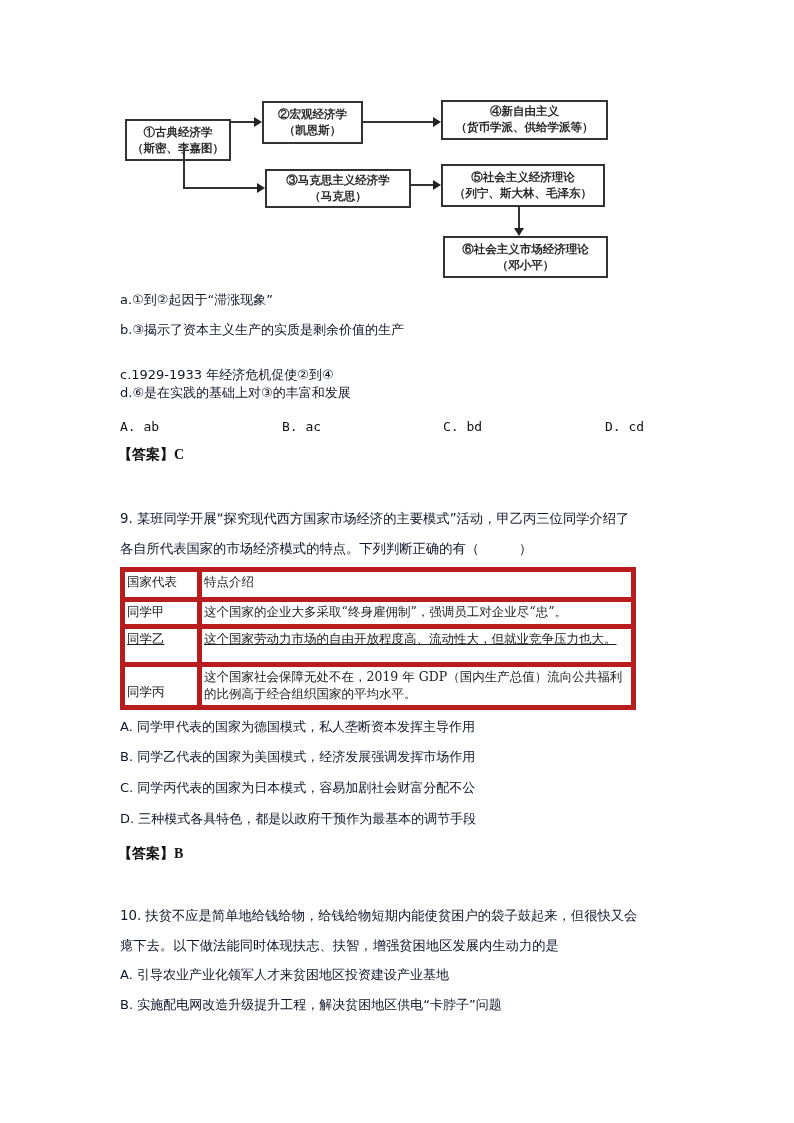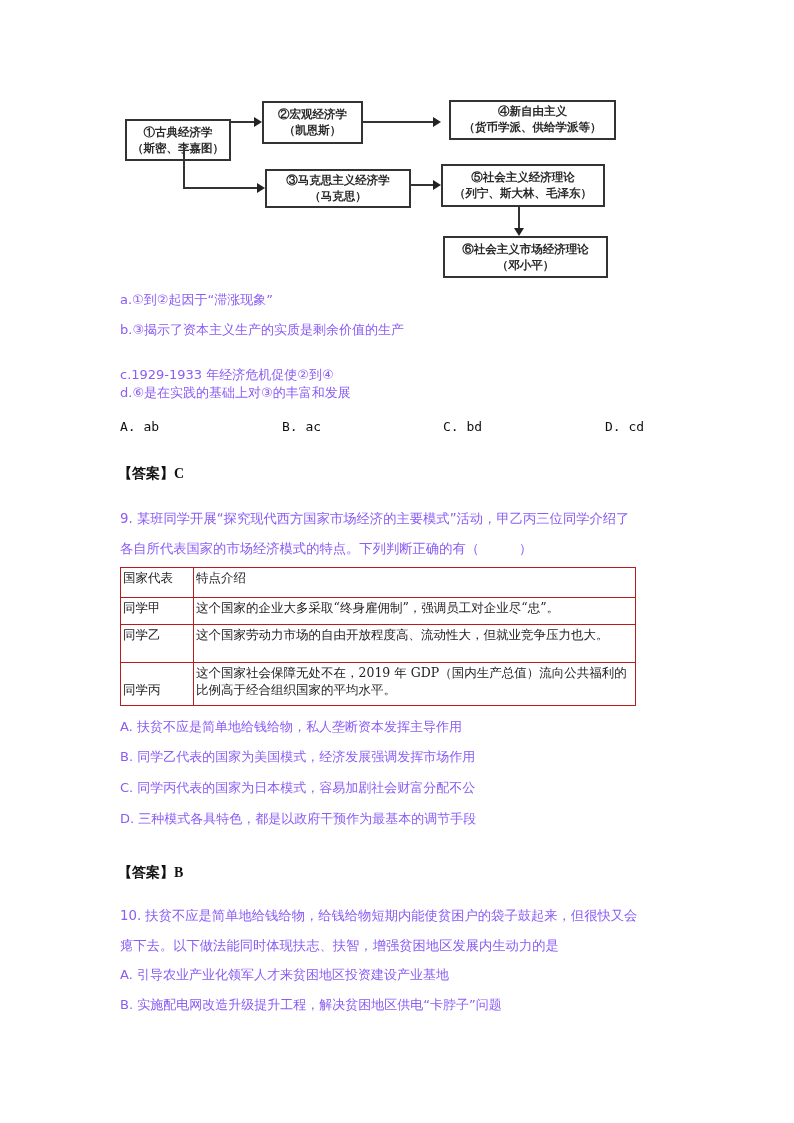--- a/index.html
+++ b/index.html
@@ -1,60 +1,60 @@
 <!DOCTYPE html>
 <html><head>
 <meta charset="utf-8">
 <style>
   html, body { margin: 0; padding: 0; background: #ffffff; }
   body { width: 794px; height: 1123px; position: relative; overflow: hidden;
          font-family: "DejaVu Sans", "Liberation Sans", sans-serif; color: #111; }
-  .line { position: absolute; left: 120px; font-size: 13px; line-height: 16px; white-space: nowrap; color: #8b5cf6; }
+  .line { position: absolute; left: 120px; font-size: 13px; line-height: 16px; white-space: nowrap; color: #0f172a; }
   .serif { font-family: "Liberation Serif", "DejaVu Serif", serif; }
 
   
   .box { position: absolute; border: 2px solid #333; background: #fff;
          font-family: "DejaVu Serif", "Liberation Serif", serif; font-weight: bold;
          font-size: 11.5px; line-height: 16px; text-align: center; color: #2a2a2a;
          box-sizing: border-box; padding-top: 3px; }
   .box .sub { display: block; }
   .hline { position: absolute; height: 2px; background: #333; }
   .vline { position: absolute; width: 2px; background: #333; }
   .arrow-r { position: absolute; width: 0; height: 0; border-top: 5px solid transparent;
              border-bottom: 5px solid transparent; border-left: 8px solid #222; }
   .arrow-d { position: absolute; width: 0; height: 0; border-left: 5px solid transparent;
              border-right: 5px solid transparent; border-top: 8px solid #222; }
 
   .opt { position: absolute; font-size: 13px; line-height: 16px; white-space: nowrap; font-family: "DejaVu Sans Mono", "Liberation Mono", monospace; }
-  .answer { position: absolute; left: 118px; font-size: 14px; font-weight: bold; white-space: nowrap; margin-top: 19px; }
+  .answer { position: absolute; left: 118px; font-size: 14px; font-weight: bold; white-space: nowrap; }
 
   
   table.feat { position: absolute; left: 120px; top: 567px; width: 516px; border-collapse: collapse;
                font-family: "DejaVu Serif", "Liberation Serif", serif; font-size: 12.5px; color: #222; }
-  table.feat td { border: 1px solid #b91c1c; vertical-align: top; padding: 1px 2px; line-height: 17px; }
+  table.feat td { border: 5px solid #b91c1c; vertical-align: top; padding: 1px 2px; line-height: 17px; }
   table.feat td.c1 { width: 68px; }
   table.feat td.mid { vertical-align: middle; }
 </style>
 </head>
 <body>
 
 <div>
   <div class="box" style="left:125px;top:119px;width:106px;height:42px;">
     <span>①古典经济学</span>
     <span class="sub">（斯密、李嘉图）</span>
   </div>
   <div class="box" style="left:262px;top:101px;width:101px;height:43px;">
     <span>②宏观经济学</span>
     <span class="sub">（凯恩斯）</span>
   </div>
   <div class="box" style="left:265px;top:169px;width:146px;height:39px;padding-top:1px;">
     <span>③马克思主义经济学</span>
     <span class="sub">（马克思）</span>
   </div>
-  <div class="box" style="left:441px;top:100px;width:167px;height:40px;padding-top:1px;margin-left:8px;">
+  <div class="box" style="left:441px;top:100px;width:167px;height:40px;padding-top:1px;">
     <span>④新自由主义</span>
     <span class="sub">（货币学派、供给学派等）</span>
   </div>
   <div class="box" style="left:441px;top:164px;width:164px;height:43px;">
     <span>⑤社会主义经济理论</span>
     <span class="sub">（列宁、斯大林、毛泽东）</span>
   </div>
   <div class="box" style="left:443px;top:236px;width:165px;height:42px;">
     <span>⑥社会主义市场经济理论</span>
     <span class="sub">（邓小平）</span>
@@ -97,32 +97,32 @@
 <table class="feat">
   <tbody>
       <tr style="height:30px;">
     <td class="c1">国家代表</td>
     <td>特点介绍</td>
   </tr>
   <tr style="height:27px;">
     <td class="c1">同学甲</td>
     <td>这个国家的企业大多采取“终身雇佣制”，强调员工对企业尽“忠”。</td>
   </tr>
-  <tr style="height:38px;">
+  <tr style="height:38px;text-decoration:underline;">
     <td class="c1">同学乙</td>
     <td>这个国家劳动力市场的自由开放程度高、流动性大，但就业竞争压力也大。</td>
   </tr>
   <tr style="height:43px;">
     <td class="c1 mid" style="padding-top:12px;margin-top:29px;">同学丙</td>
     <td>这个国家社会保障无处不在，2019 年 GDP（国内生产总值）流向公共福利的比例高于经合组织国家的平均水平。</td>
   </tr>
 </tbody>
   </table>
 
-<div class="line" style="top:719px;">A.  扶贫不应是简单地给钱给物，私人垄断资本发挥主导作用</div>
+<div class="line" style="top:719px;">A.  同学甲代表的国家为德国模式，私人垄断资本发挥主导作用</div>
 <div class="line" style="top:749px;">B.  同学乙代表的国家为美国模式，经济发展强调发挥市场作用</div>
 <div class="line" style="top:780px;">C.  同学丙代表的国家为日本模式，容易加剧社会财富分配不公</div>
 <div class="line" style="top:811px;">D.  三种模式各具特色，都是以政府干预作为最基本的调节手段</div>
 
 <div class="answer" style="top:845px;">
   <span>【答案】</span><span class="serif">B</span>
 </div>
 
 <div class="line" style="top:908px;font-size:13.3px;">10. 扶贫不应是简单地给钱给物，给钱给物短期内能使贫困户的袋子鼓起来，但很快又会</div>
 <div class="line" style="top:938px;font-size:13.3px;">瘪下去。以下做法能同时体现扶志、扶智，增强贫困地区发展内生动力的是</div>

